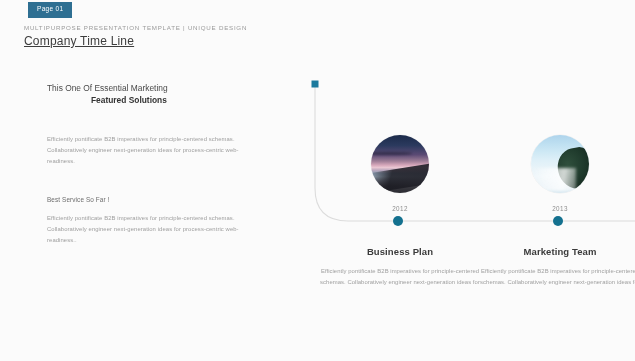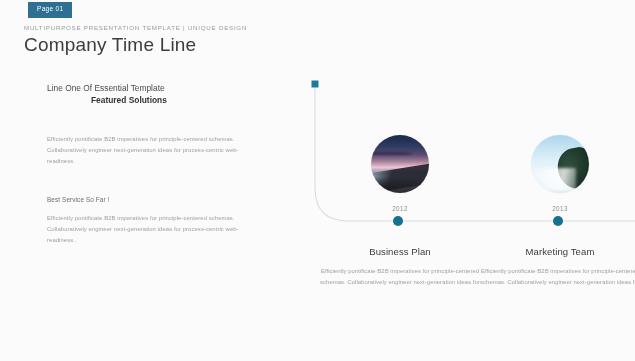--- a/index.html
+++ b/index.html
@@ -44,26 +44,27 @@
   }
   .kicker {
     font-size: 6.2px;
     letter-spacing: 0.75px;
     color: #9a9a9a;
     text-transform: uppercase;
     white-space: nowrap;
     margin: 0 0 4px 0;
   }
   .title {
-    font-size: 19px;
+    font-size: 12px;
     font-weight: 400;
     color: #3d3d3d;
     letter-spacing: 0.2px;
     margin: 0;
     line-height: 1.1;
+    text-decoration: underline;
   }
 
   
   .left-col {
     position: absolute;
     left: 47px;
     top: 82px;
     width: 205px;
   }
   .lead-line {
@@ -211,21 +212,21 @@
   
   .caption {
     position: absolute;
     width: 160px;
     text-align: center;
   }
   .c1 { left: 320px; top: 246px; }
   .c2 { left: 480px; top: 246px; }
   .caption-title {
     font-size: 9.5px;
-    font-weight: normal;
+    font-weight: bold;
     color: #3b3b3b;
     margin: 0 0 9px 0;
     letter-spacing: 0.1px;
   }
   .caption-body {
     font-size: 5.9px;
     color: #a0a0a0;
     line-height: 1.85;
     margin: 0;
     letter-spacing: 0.05px;
@@ -237,21 +238,21 @@
 <div class="slide">
 
   <div class="page-badge">Page 01</div>
 
   <div class="header">
     <p class="kicker">MULTIPURPOSE PRESENTATION TEMPLATE | UNIQUE DESIGN</p>
     <h1 class="title">Company Time Line</h1>
   </div>
 
   <div class="left-col">
-    <p class="lead-line">Line One Of Essential Template</p>
+    <p class="lead-line">This One Of Essential Marketing</p>
     <p class="lead-strong">Featured Solutions</p>
     <p class="body-para para-1">Efficiently pontificate B2B imperatives for principle-centered schemas. Collaboratively engineer next-generation ideas for process-centric web-readiness.</p>
     <div class="block-2">
       <p class="sub-head">Best Service So Far !</p>
       <p class="body-para para-2">Efficiently pontificate B2B imperatives for principle-centered schemas. Collaboratively engineer next-generation ideas for process-centric web-readiness..</p>
     </div>
   </div>
 
   <svg class="timeline-svg" viewBox="0 0 635 361">
     <path d="M315 84 L315 188 Q315 221 348 221 L635 221" fill="none" stroke="#dcdcdc" stroke-width="1.1"></path>

